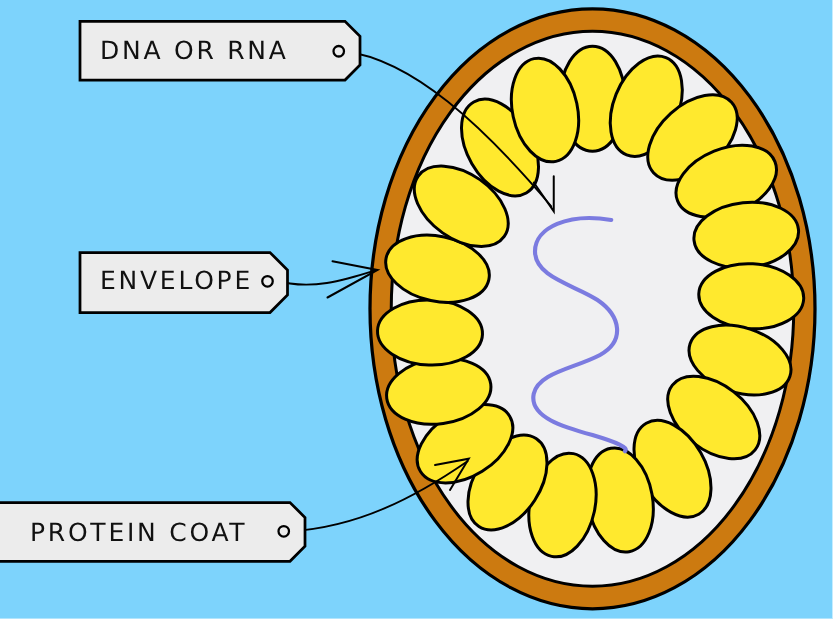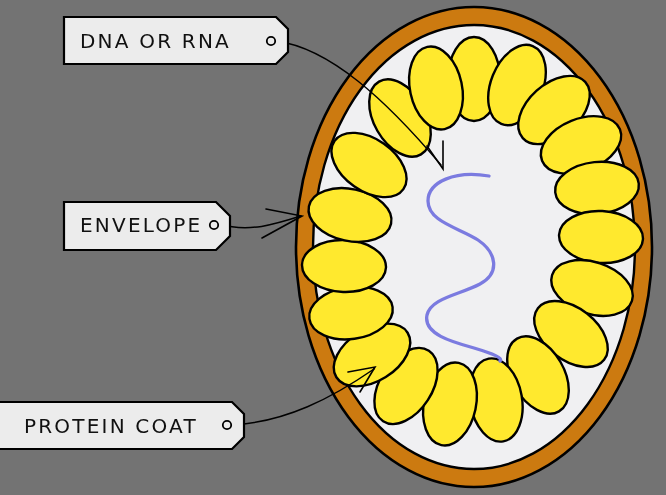--- a/index.html
+++ b/index.html
@@ -10,21 +10,21 @@
   body {
     width: 666px;
     height: 495px;
     overflow: hidden;
     font-family: "Liberation Sans", sans-serif;
   }
   #stage {
     position: relative;
     width: 666px;
     height: 495px;
-    background: #737373;
+    background: #7dd3fc;
   }
   #diagram {
     position: absolute;
     left: 0;
     top: 0;
     width: 666px;
     height: 495px;
   }
   .tag-text {
     font-family: "DejaVu Sans", sans-serif;

